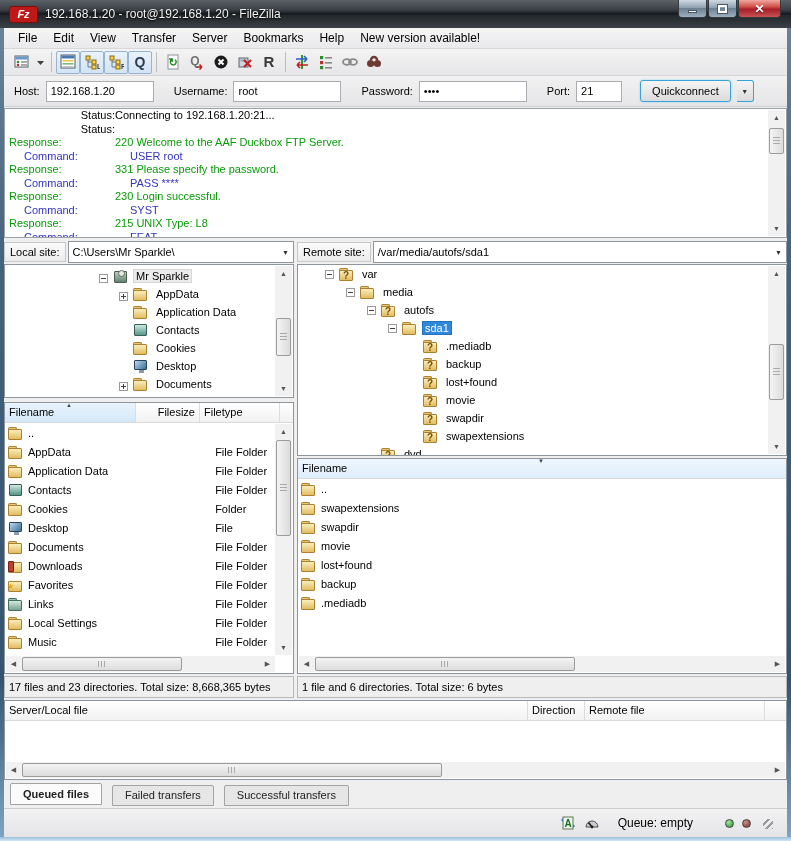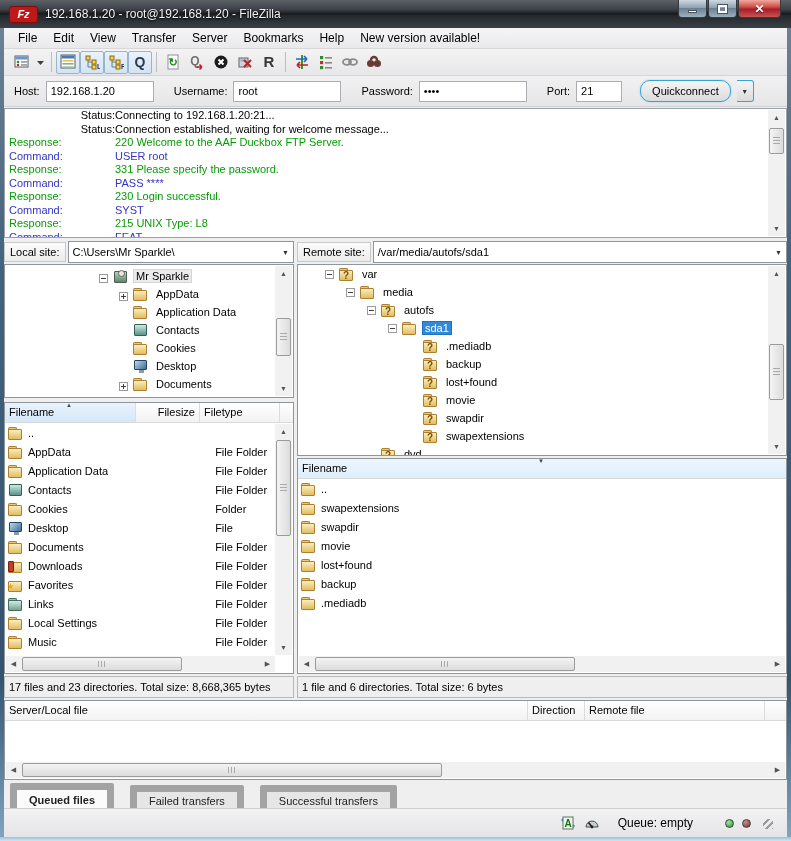--- a/index.html
+++ b/index.html
@@ -44,30 +44,30 @@
   .tb-sep{width:1px;height:20px;background:#bdbdbd;margin:0 4px;}
   
   .quickbar{position:absolute;left:0;top:48px;width:100%;height:31px;
     background:linear-gradient(180deg,#f2f1f2,#e6e5e7);border-bottom:1px solid #cfcfcf;
     display:flex;align-items:center;padding-left:10px;gap:6px;}
   .qlabel{margin-left:14px;}
   .qlabel:first-child{margin-left:0;}
   .qinput{height:21px;border:1px solid #abadb3;padding:0 4px;font-family:"Liberation Sans",sans-serif;font-size:11px;background:#fff;}
   .w105{width:108px;} .w45{width:46px;}
   .qc-btn{height:22px;margin-left:12px;padding:0 11px;font-family:"Liberation Sans",sans-serif;font-size:11px;
-    border:1px solid #36a3d9;border-radius:10px;background:linear-gradient(180deg,#f5f5f5,#dcdbdc);
+    border:1px solid #36a3d9;border-radius:3px;background:linear-gradient(180deg,#f5f5f5,#dcdbdc);
     box-shadow:0 0 2px #7fd0f0;}
   .qc-caret{width:17px;height:22px;border:1px solid #36a3d9;border-left:none;border-radius:0 3px 3px 0;
     background:linear-gradient(180deg,#f5f5f5,#dcdbdc);display:flex;align-items:center;justify-content:center;font-size:7px;color:#333;}
   
   .log{position:absolute;left:0;top:80px;width:100%;height:130px;background:#fff;border:1px solid #9aa0a8;overflow:hidden;}
   .log-row{display:flex;height:13.5px;line-height:13px;white-space:nowrap;}
   .log-type{width:110px;padding-left:4px;flex:none;}
   .log-row.response{color:#089b08;}
-  .log-row.command{color:#3434c0;}
+  .log-row.command{color:#3434c0;padding-left:15px;}
   .log-row.status{color:#000;text-align:right;}
   
   .vscroll{position:absolute;right:1px;top:1px;bottom:1px;width:17px;background:#f1f1f1;}
   .vscroll .arr{position:absolute;left:0;width:100%;height:15px;text-align:center;font-size:7px;color:#555;line-height:15px;}
   .vscroll .arr.up{top:0}.vscroll .arr.down{bottom:0}
   .vthumb{position:absolute;left:1px;right:1px;border:1px solid #9b9b9b;border-radius:2px;
     background:linear-gradient(90deg,#f4f4f4,#dcdcdc);}
   .vthumb::after{content:"";position:absolute;left:3px;right:3px;top:50%;height:7px;margin-top:-4px;
     background:repeating-linear-gradient(180deg,#aaa 0 1px,transparent 1px 3px);}
   .hscroll{position:absolute;left:1px;right:1px;bottom:1px;height:16px;background:#f1f1f1;}
@@ -136,21 +136,21 @@
     display:flex;align-items:center;padding-left:4px;white-space:nowrap;overflow:hidden;}
   .statusline.local{left:0;width:290px;}
   .statusline.remote{left:293px;width:490px;}
   
   .queue-panel{position:absolute;left:0;top:672px;width:783px;height:80px;background:#fff;border:1px solid #8e959d;overflow:hidden;}
   .q-h-file{width:523px;}
   .q-h-dir{width:57px;}
   .q-h-remote{width:180px;}
   
   .tabs-row{position:absolute;left:0;top:754px;width:100%;height:24px;display:flex;align-items:flex-start;padding-left:6px;background:#f0eff0;}
-  .tab{padding:3px 12px 4px;border:7px solid #a3a3a3;border-radius:2px 2px 0 0;background:#e7e6e7;margin-right:16px;margin-top:3px;color:#222;}
+  .tab{padding:3px 12px 4px;border:1px solid #a3a3a3;border-radius:2px 2px 0 0;background:#e7e6e7;margin-right:10px;margin-top:3px;color:#222;}
   .tab.active{background:#fbfbfb;font-weight:bold;margin-top:1px;padding-top:4px;}
   
   .statusbar{position:absolute;left:0;top:780px;width:100%;height:29px;background:linear-gradient(180deg,#f3f2f3,#e4e3e5);
     border-top:1px solid #cfcfcf;display:flex;align-items:center;justify-content:flex-end;padding-right:14px;gap:8px;}
   .led{width:9px;height:9px;border-radius:50%;border:1px solid #444;}
   .led.green{background:radial-gradient(circle at 35% 30%,#9fe89f,#2e8b2e);}
   .led.red{background:radial-gradient(circle at 35% 30%,#c98f8f,#7c2a2a);}
   .sb-text{margin-right:24px;font-size:12px;}
   .grip{width:12px;height:12px;position:relative;margin-left:2px;}
   .grip::after{content:"";position:absolute;right:0;bottom:0;width:10px;height:10px;
@@ -332,21 +332,20 @@
     <div class="log">
       <div>
 
           <div class="log-row status">
             <span class="log-type">Status:</span>
             <span class="log-msg">Connecting to 192.168.1.20:21...</span>
           </div>
 
           <div class="log-row status">
             <span class="log-type">Status:</span>
-            <span class="log-msg">Connection established, waiting for welcome message...</span>
           </div>
 
           <div class="log-row response">
             <span class="log-type">Response:</span>
             <span class="log-msg">220 Welcome to the AAF Duckbox FTP Server.</span>
           </div>
 
           <div class="log-row command">
             <span class="log-type">Command:</span>
             <span class="log-msg">USER root</span>

